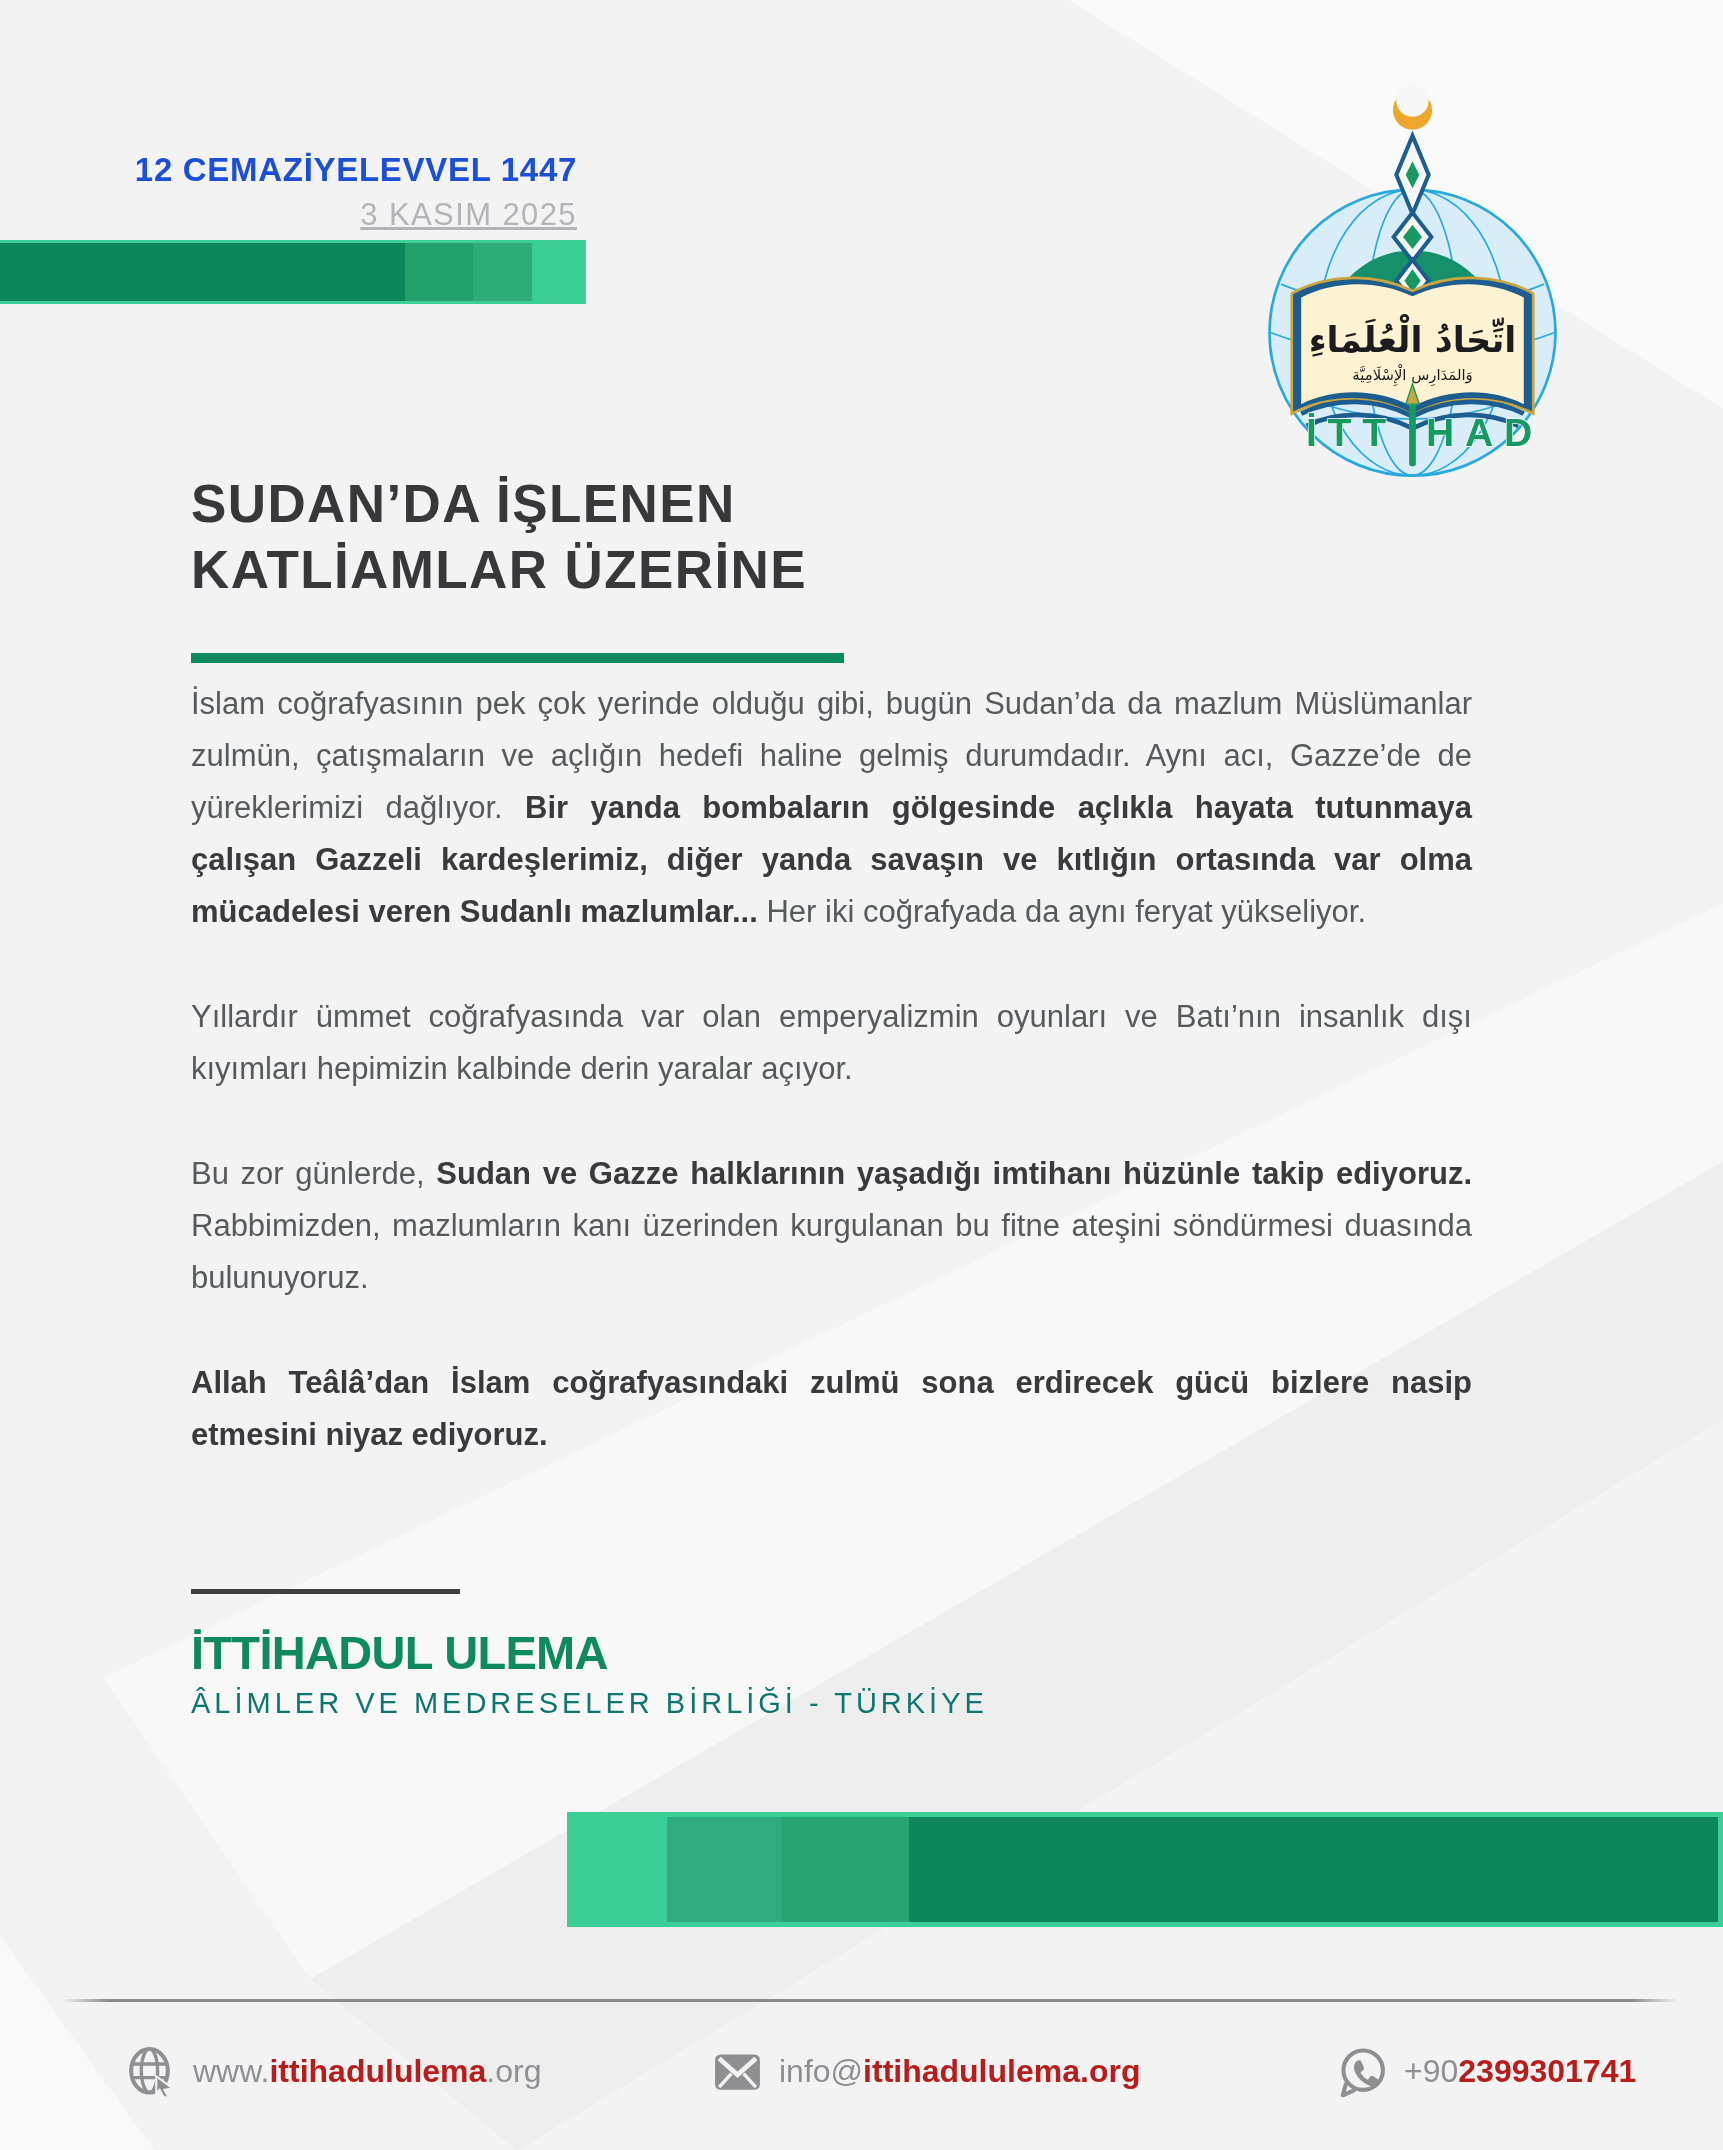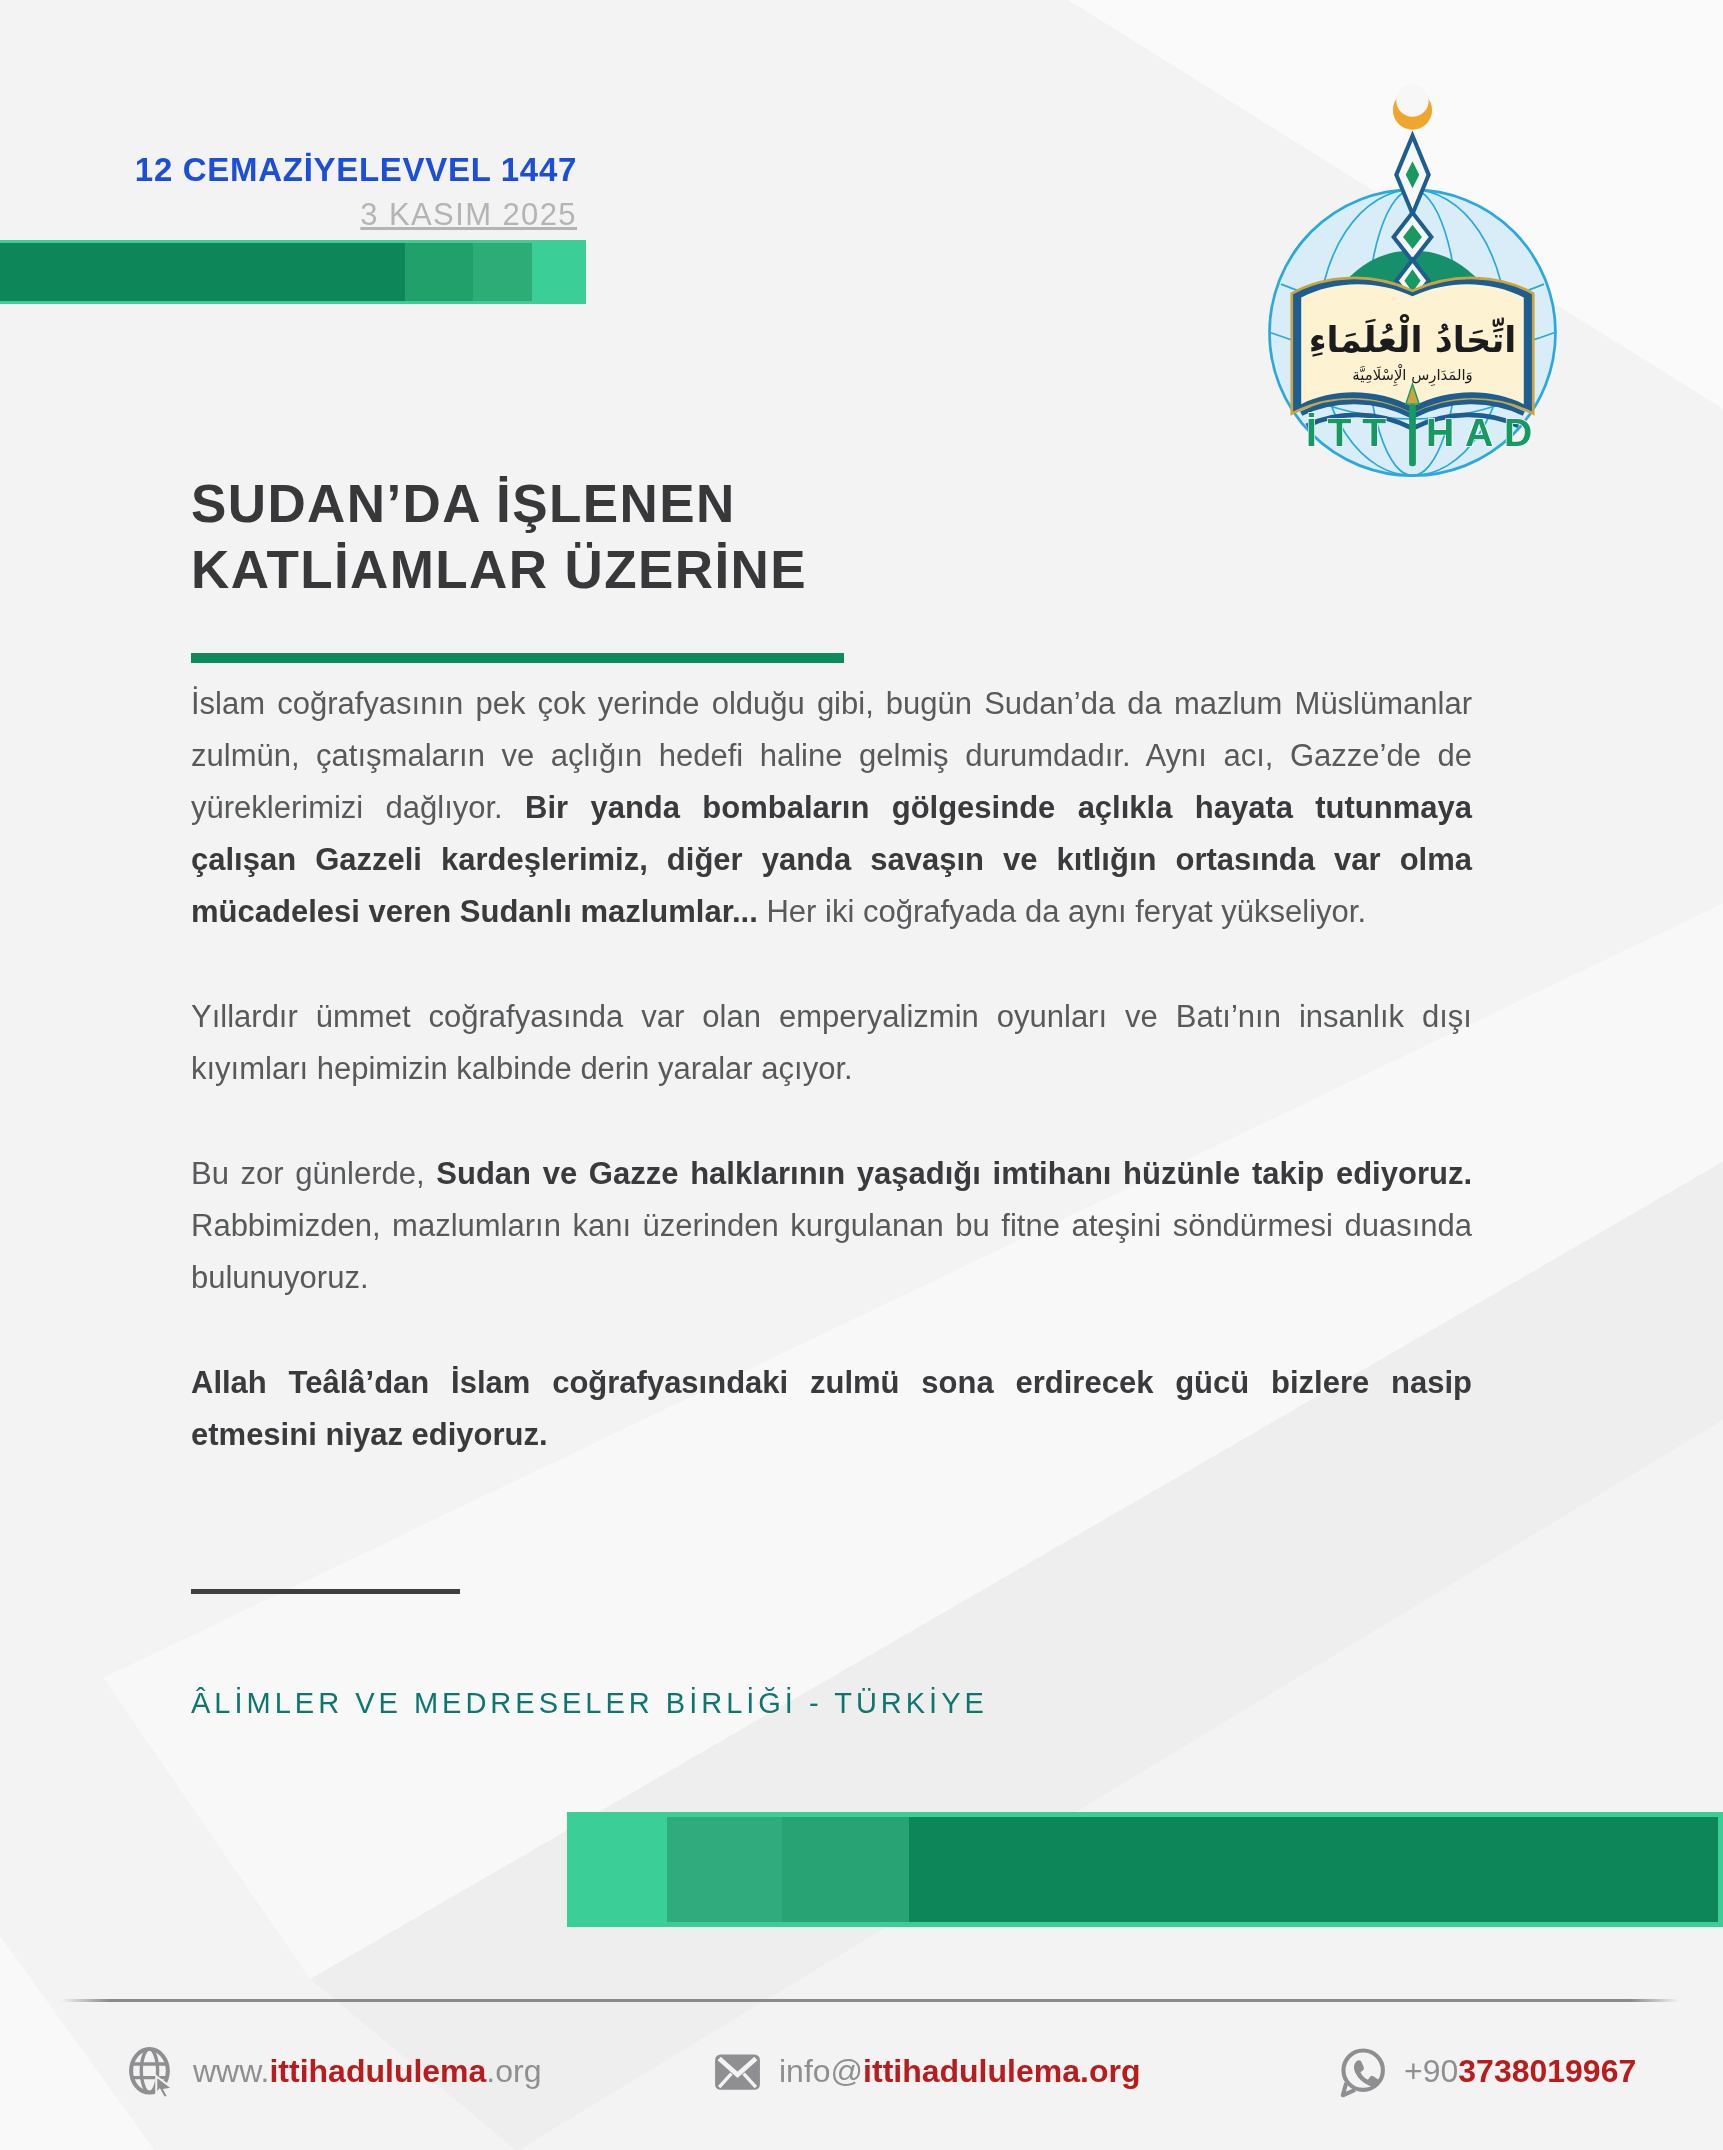--- a/index.html
+++ b/index.html
@@ -139,20 +139,21 @@
   <div class="title-rule"></div>
 
   <div class="content">
     <p><span>İslam coğrafyasının pek çok yerinde olduğu gibi, bugün Sudan’da da mazlum Müslümanlar zulmün, çatışmaların ve açlığın hedefi haline gelmiş durumdadır. Aynı acı, Gazze’de de yüreklerimizi dağlıyor. </span><strong>Bir yanda bombaların gölgesinde açlıkla hayata tutunmaya çalışan Gazzeli kardeşlerimiz, diğer yanda savaşın ve kıtlığın ortasında var olma mücadelesi veren Sudanlı mazlumlar...</strong><span> Her iki coğrafyada da aynı feryat yükseliyor.</span></p>
     <p><span>Yıllardır ümmet coğrafyasında var olan emperyalizmin oyunları ve Batı’nın insanlık dışı kıyımları hepimizin kalbinde derin yaralar açıyor.</span></p>
     <p><span>Bu zor günlerde, </span><strong>Sudan ve Gazze halklarının yaşadığı imtihanı hüzünle takip ediyoruz.</strong><span> Rabbimizden, mazlumların kanı üzerinden kurgulanan bu fitne ateşini söndürmesi duasında bulunuyoruz.</span></p>
     <p><span class="all-bold">Allah Teâlâ’dan İslam coğrafyasındaki zulmü sona erdirecek gücü bizlere nasip etmesini niyaz ediyoruz.</span></p>
   </div>
 
   <div class="sig-rule"></div>
+  <div class="sig-name">İTTİHADUL ULEMA</div>
   <div class="sig-sub">ÂLİMLER VE MEDRESELER BİRLİĞİ - TÜRKİYE</div>
 
   <div class="bar bar-bottom">
     <div class="seg s1"></div>
     <div class="seg s2"></div>
     <div class="seg s3"></div>
   </div>
 
   <div class="footer-rule"></div>
 
@@ -176,17 +177,17 @@
     </svg>
     <span><span>info@</span><b>ittihadululema.org</b></span>
   </div>
 
   <div class="contact c-phone">
     <svg class="cicon" width="53" height="53" viewBox="0 0 78 78">
       <circle cx="40" cy="37" r="29" fill="none" stroke="#8f8f92" stroke-width="6"></circle>
       <path d="M 15 56 L 10 74 L 28 66" fill="none" stroke="#8f8f92" stroke-width="6" stroke-linejoin="round"></path>
       <path d="M 30 24 q 6 -4 8 2 l 3 7 q 1 3 -2 5 l -3 2 q 4 8 11 11 l 3 -4 q 2 -3 5 -1 l 6 4 q 5 3 0 8 q -5 5 -12 2 q -14 -6 -21 -20 q -4 -9 2 -16 z" fill="#8f8f92"></path>
     </svg>
-    <span><span>+90</span><b>3738019967</b></span>
+    <span><span>+90</span><b>2399301741</b></span>
   </div>
 
 </div>
 
 
 </body></html>

